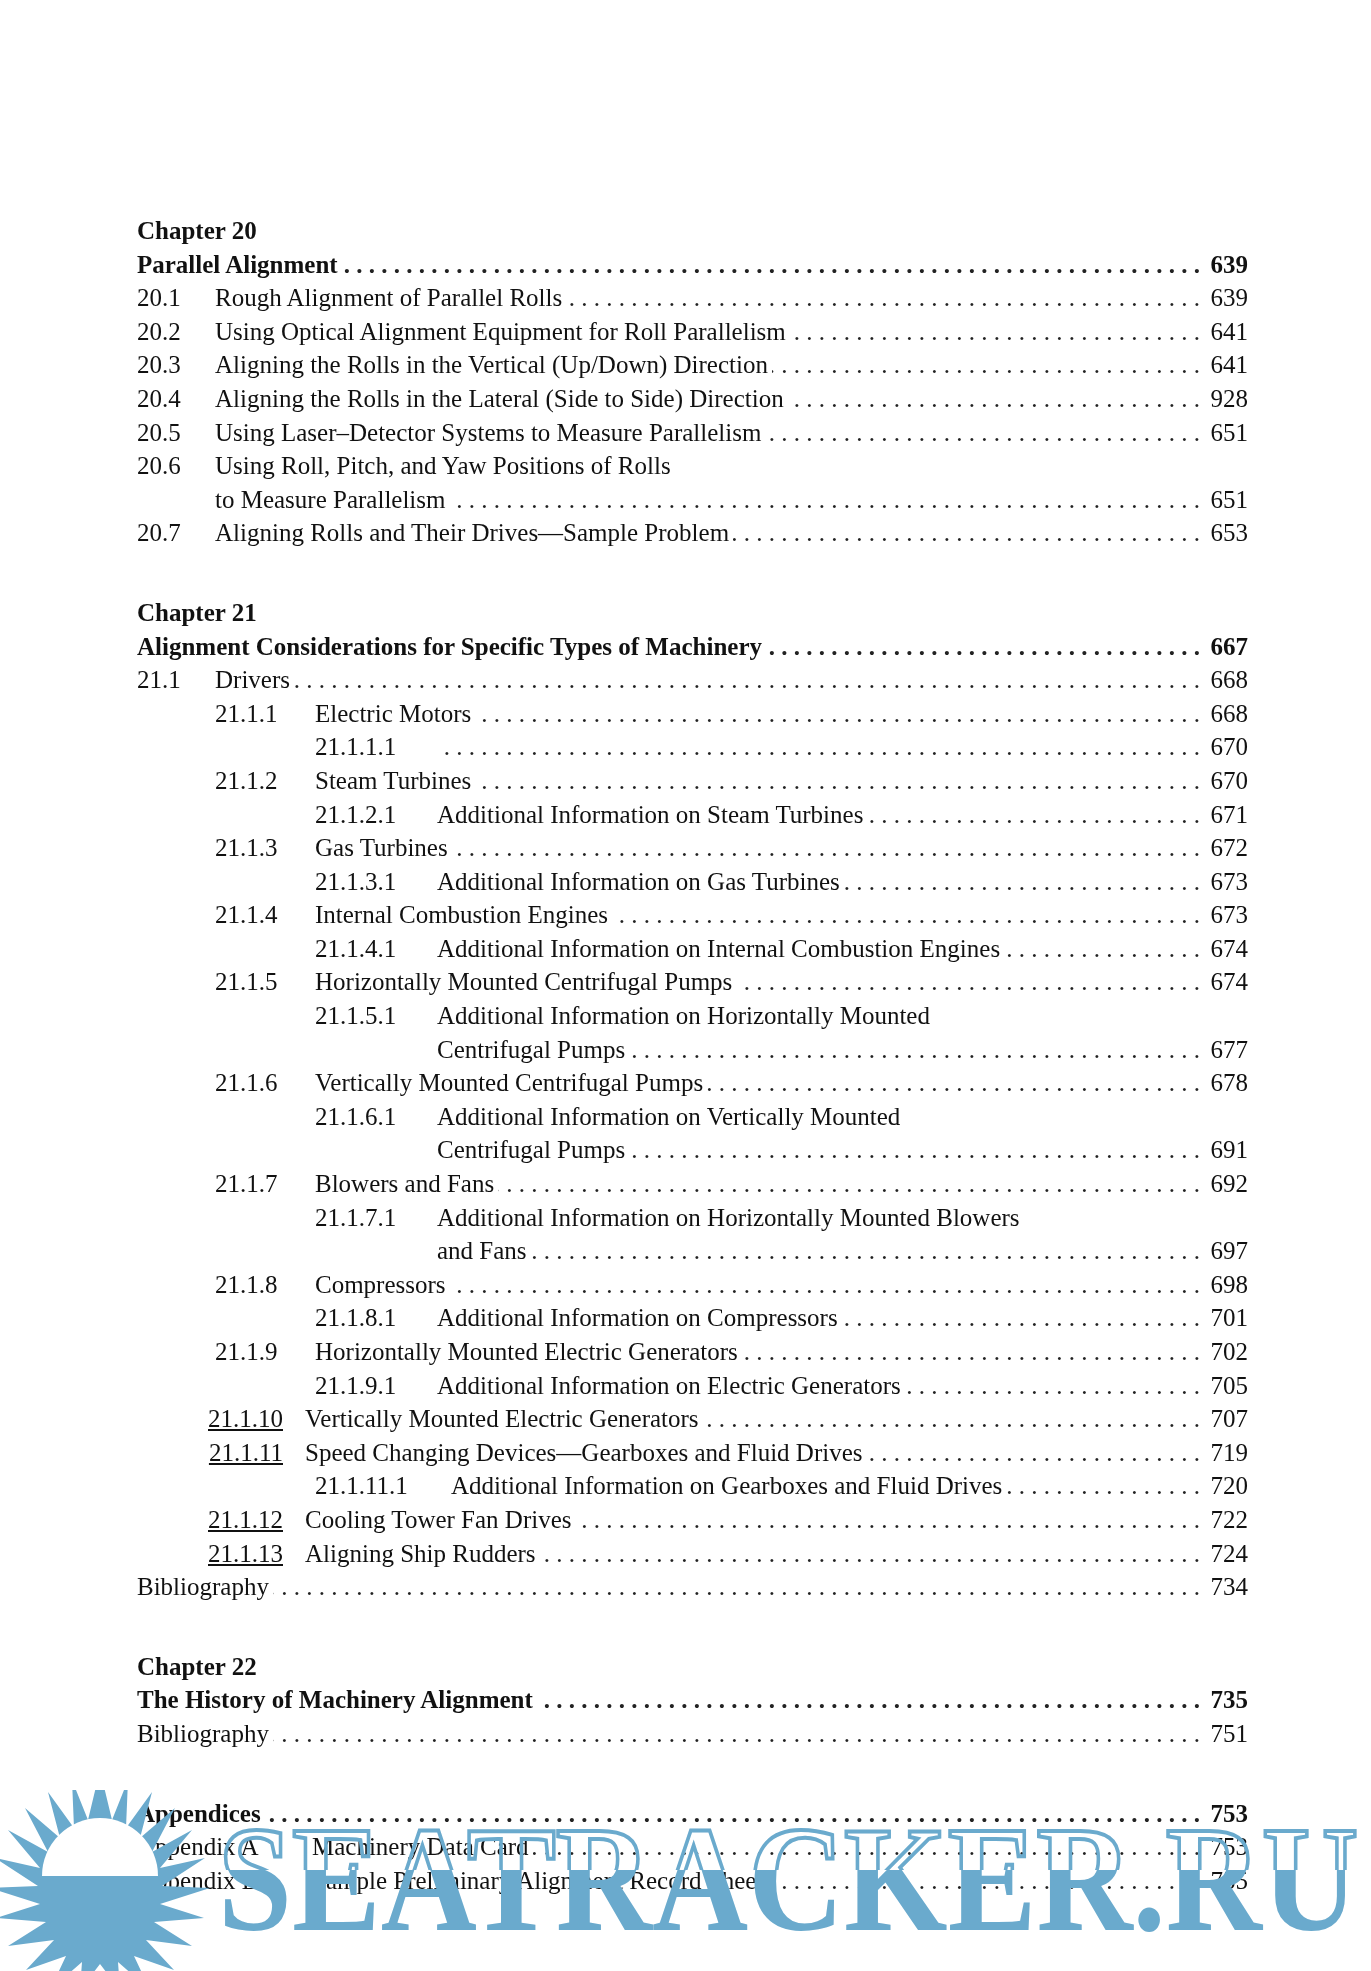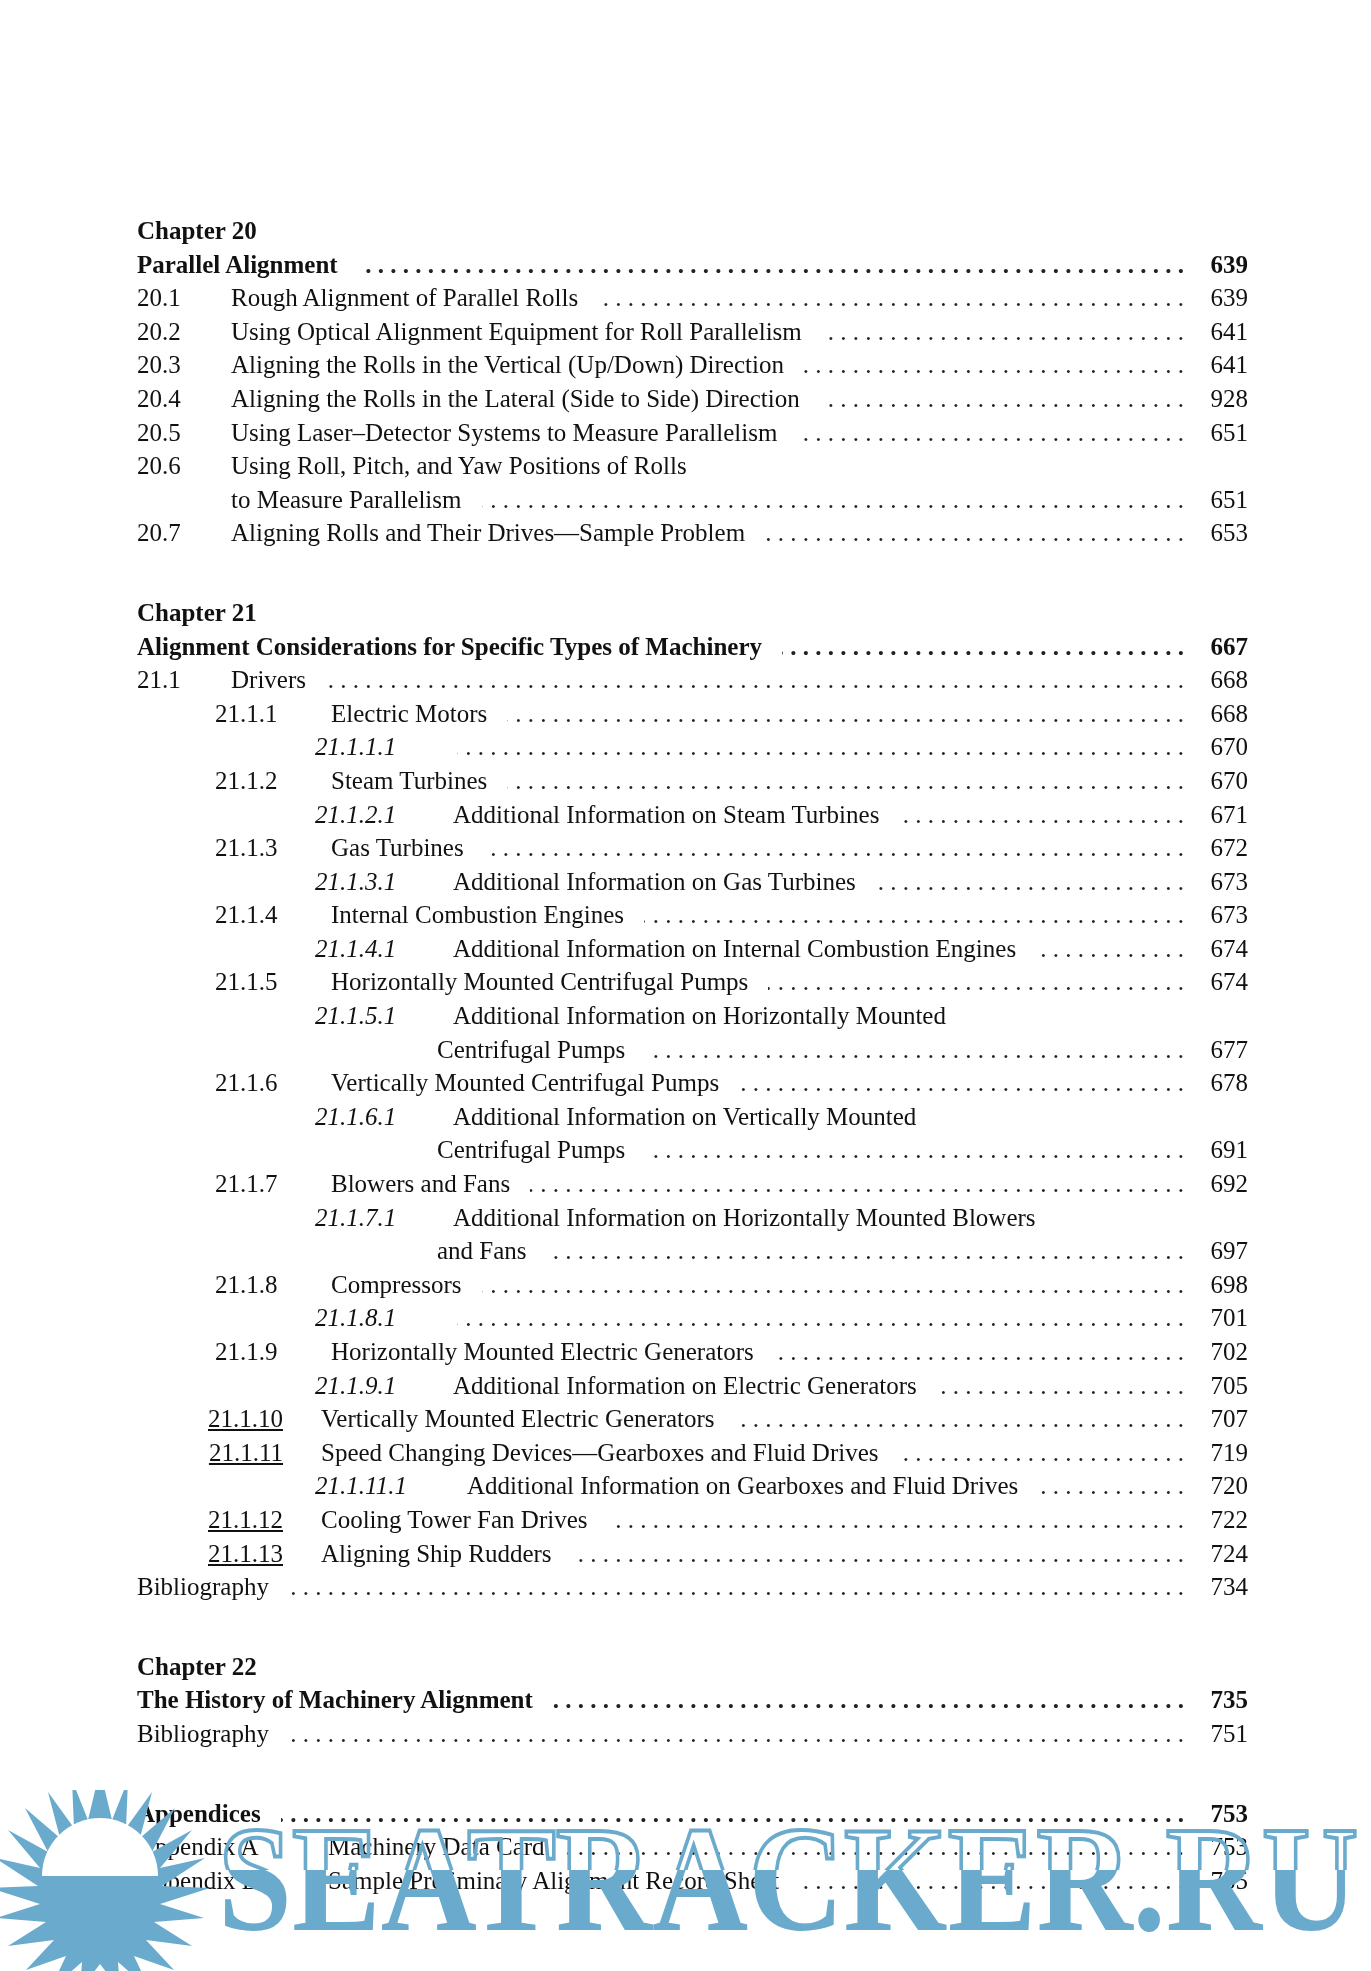--- a/index.html
+++ b/index.html
@@ -2,32 +2,32 @@
 <html><head>
 <meta charset="utf-8">
 <style>
   html, body { margin: 0; padding: 0; background: #ffffff; }
   body { width: 1371px; height: 1971px; position: relative; overflow: hidden;
          font-family: "Liberation Serif", "DejaVu Serif", serif; color: #111; }
   .toc { position: absolute; left: 137px; top: 178px; width: 1111px; margin-top: 36px; }
   .line { position: relative; height: 33.6px; line-height: 33.6px; font-size: 25px; white-space: nowrap; }
   .gap-lg { height: 46px; }
   .bold { font-weight: bold; }
-  .row { display: flex; align-items: flex-start; gap: 16px; }
+  .row { display: flex; align-items: flex-start; }
   .num { flex: 0 0 auto; }
   .title { flex: 0 0 auto; }
   .leader { flex: 1 1 auto; overflow: hidden; margin: 0 6px 0 4px; letter-spacing: 0; color: #222; }
   .leader::after { content: ". . . . . . . . . . . . . . . . . . . . . . . . . . . . . . . . . . . . . . . . . . . . . . . . . . . . . . . . . . . . . . . . . . . . . . . . . . . . . . . . . . . . . . . . . . . . . . . . . . . . . . . ."; white-space: nowrap; display: block; text-align: right; direction: rtl; }
   .page { flex: 0 0 auto; width: 42px; text-align: right; }
   .l1 .num { width: 78px; }
   .l2 { padding-left: 78px; }
   .l2 .num { width: 100px; }
   .l2.wide .num { width: 78px; text-align: right; padding-right: 22px; margin-left: -10px; text-decoration: underline; }
   .l3 { padding-left: 178px; }
-  .l3 .num { width: 122px; font-style: italic; }
+  .l3 .num { width: 122px; }
   .l3.wide .num { width: 136px; }
   .cont { padding-left: 300px; }
   .app .num { width: 175px; }
 
   .watermark { position: absolute; left: 0; top: 1790px; width: 1371px; height: 181px; pointer-events: none; }
 </style>
 </head>
 <body>
 
 <div class="toc">
@@ -192,20 +192,21 @@
       <span class="page">697</span>
     </div>
   <div class="line row l2">
       <span class="num">21.1.8</span>
       <span class="title">Compressors</span>
       <span class="leader"></span>
       <span class="page">698</span>
     </div>
   <div class="line row l3">
       <span class="num">21.1.8.1</span>
+      <span class="title">Additional Information on Compressors</span>
       <span class="leader"></span>
       <span class="page">701</span>
     </div>
   <div class="line row l2">
       <span class="num">21.1.9</span>
       <span class="title">Horizontally Mounted Electric Generators</span>
       <span class="leader"></span>
       <span class="page">702</span>
     </div>
   <div class="line row l3">

